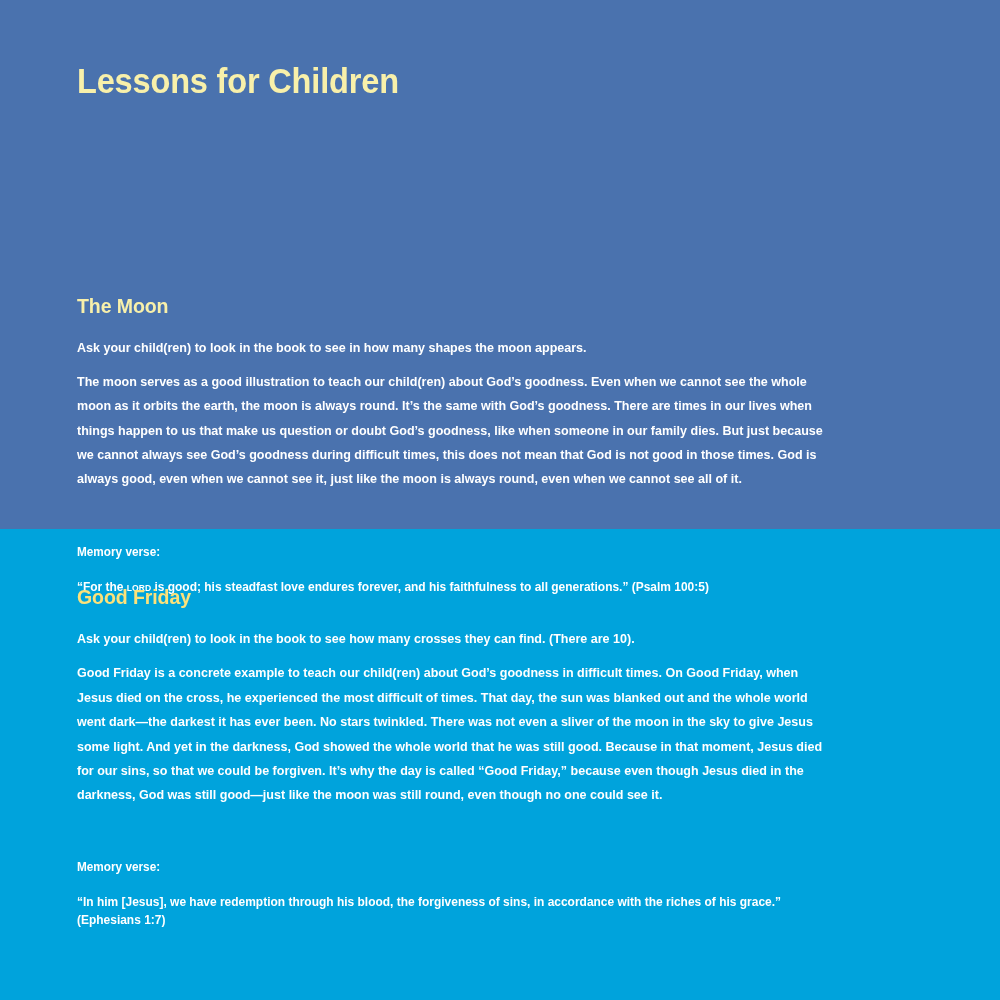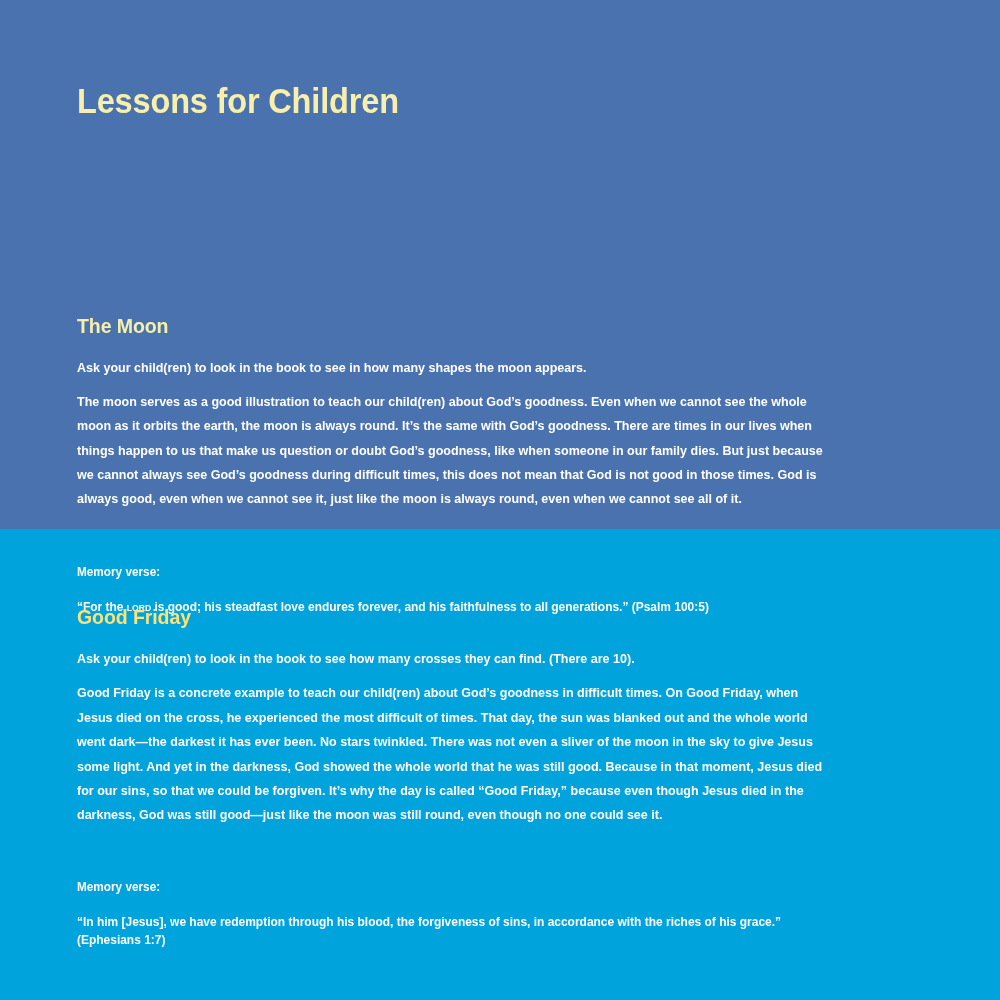--- a/index.html
+++ b/index.html
@@ -34,21 +34,20 @@
     top: 529px;
     height: 471px;
     background: #00a3dc;
   }
 
   
   .col {
     position: absolute;
     left: 77px;
     width: 800px;
-    margin-top: 20px;
   }
   .col-moon   { top: 0; }
   .col-friday { top: 529px; }
 
   
   .page-title {
     font-size: 35px;
     font-weight: bold;
     letter-spacing: -0.2px;
     line-height: 1.1;

